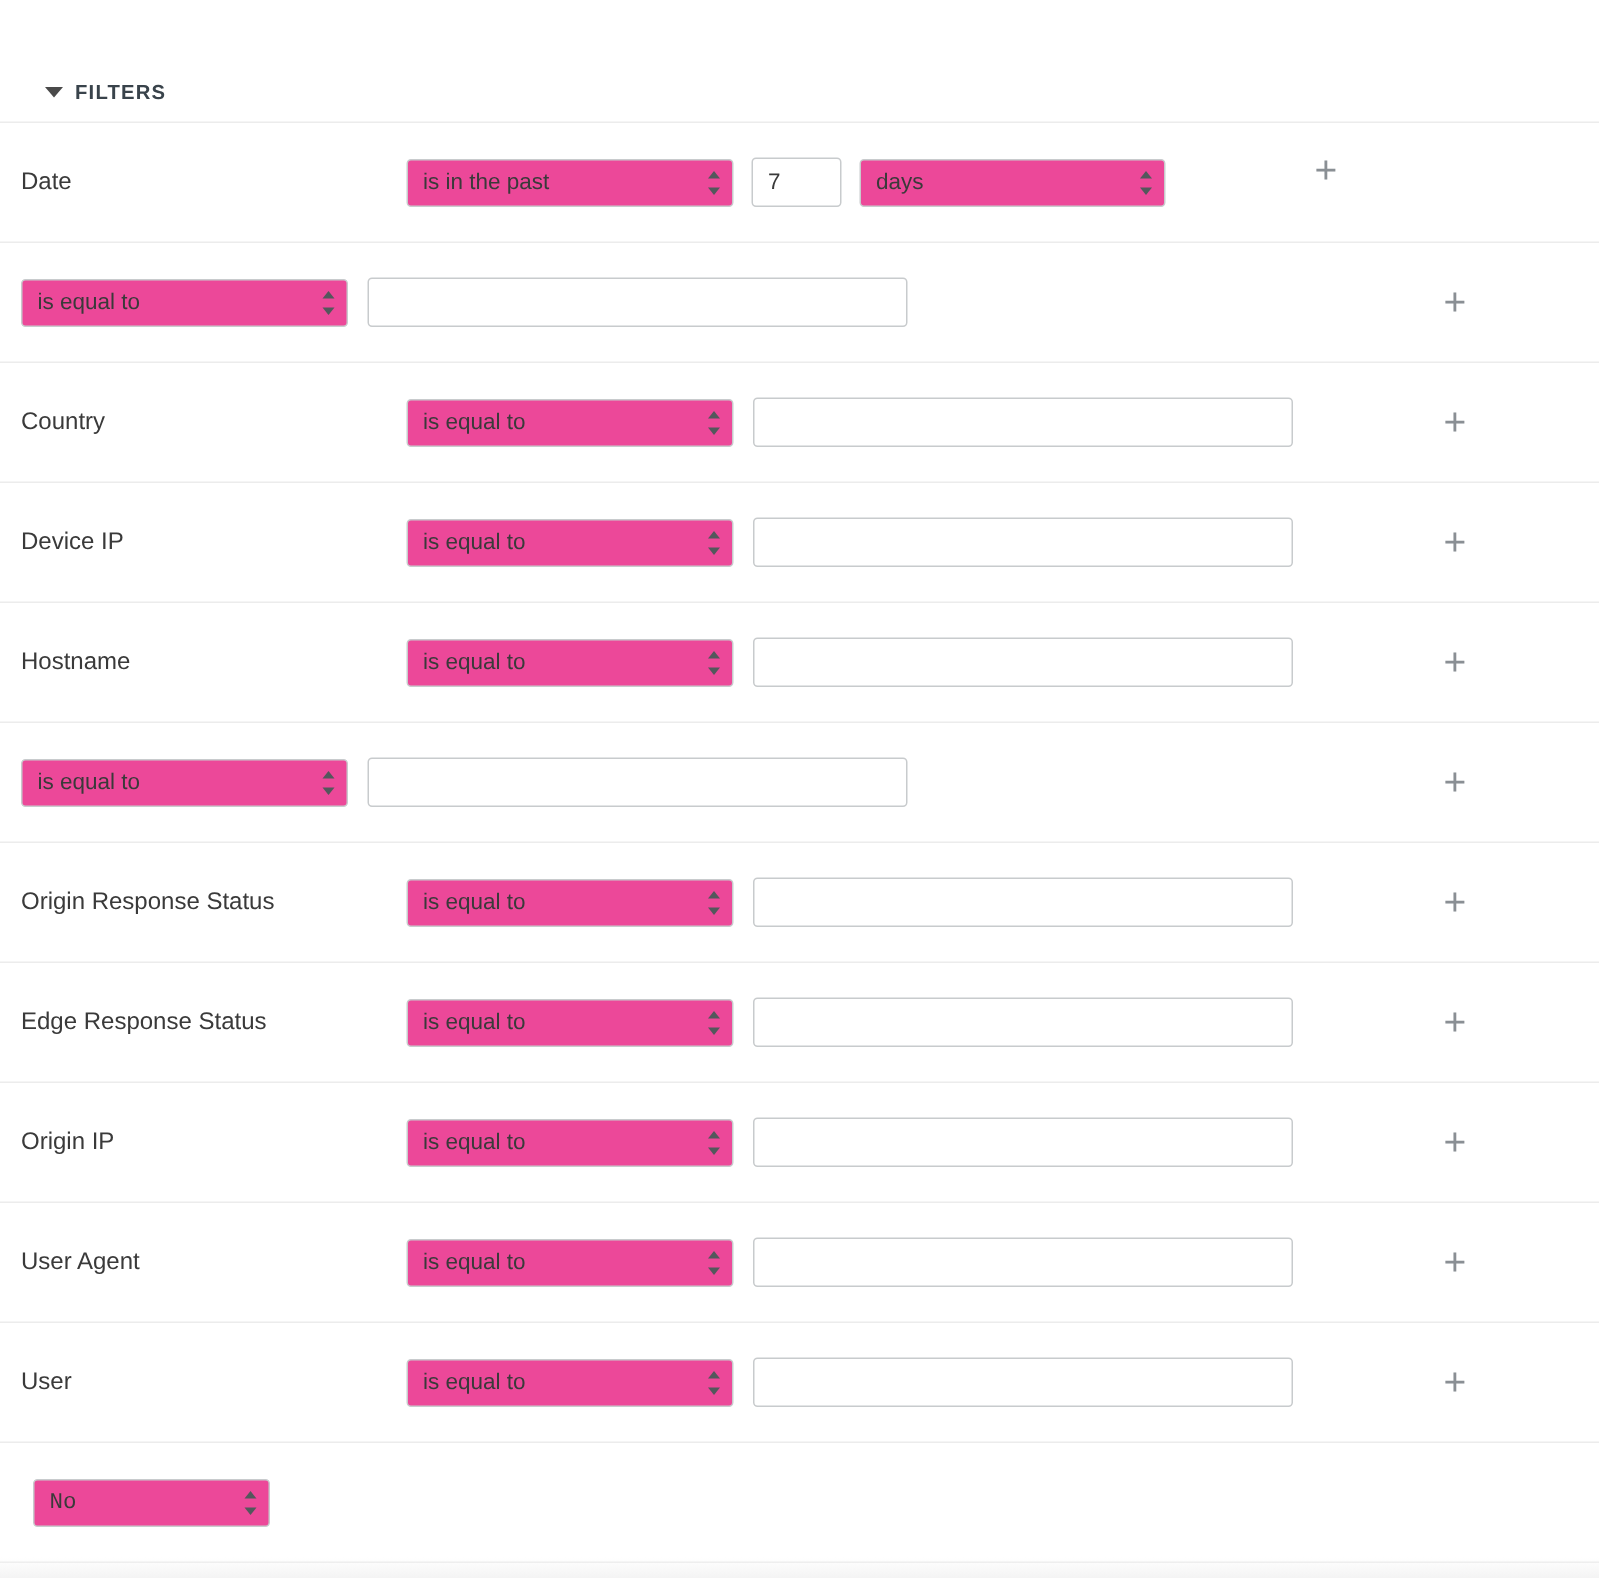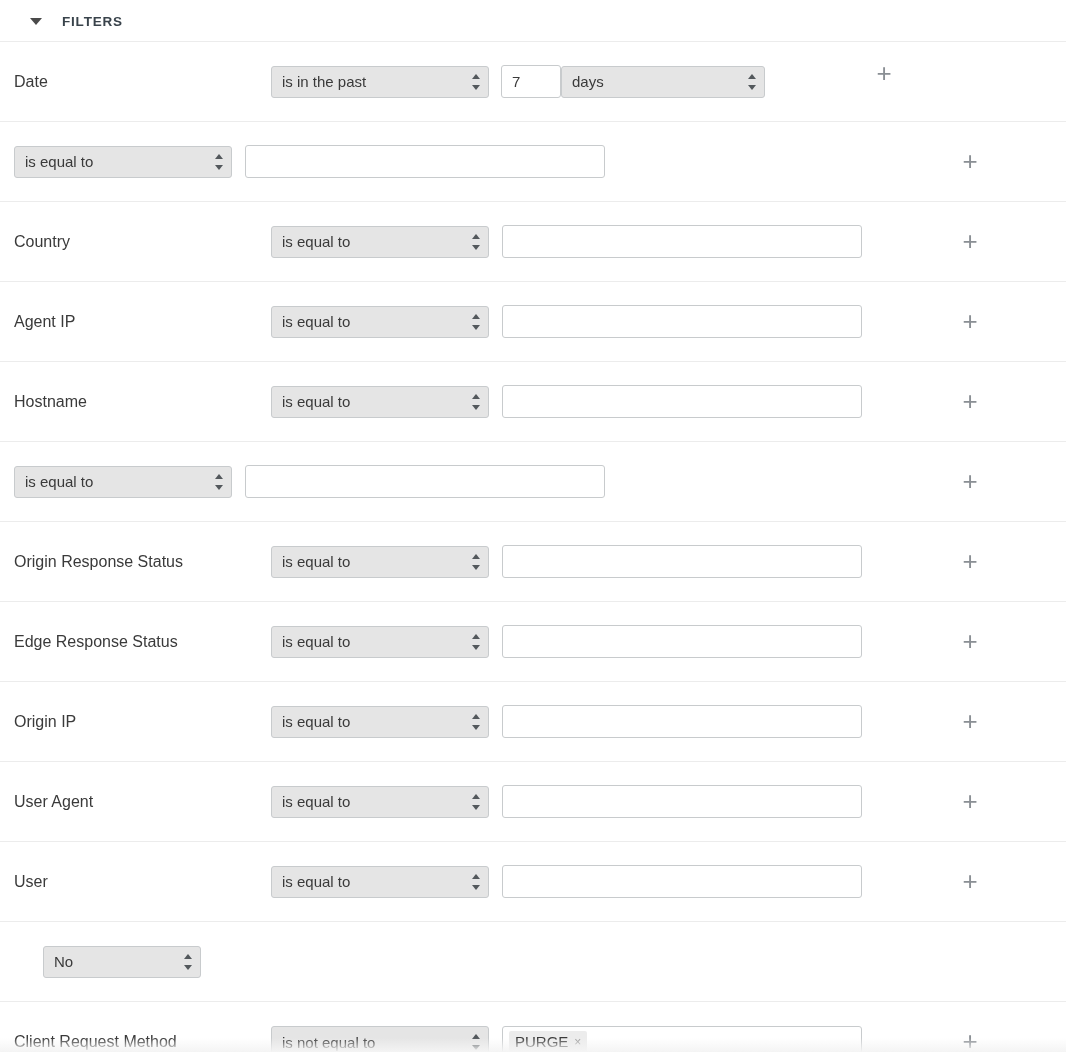--- a/index.html
+++ b/index.html
@@ -13,22 +13,23 @@
     width: 1066px;
     height: 1052px;
     position: relative;
     overflow: hidden;
     background: #fff;
   }
   
   .filters-header {
     display: flex;
     align-items: center;
-    gap: 20px;
+    gap: 8px;
     padding: 14px 0 12px 30px;
+    margin-top: 40px;
   }
   .caret {
     width: 0; height: 0;
     border-left: 6px solid transparent;
     border-right: 6px solid transparent;
     border-top: 7px solid #4a4a4a;
     display: inline-block;
   }
   .filters-title {
     font-size: 13.5px;
@@ -53,32 +54,32 @@
     font-size: 16px;
     color: #3a3a3a;
     line-height: 1.2;
   }
   
   .sel {
     position: relative;
     height: 32px;
     border: 1px solid #c8cbcd;
     border-radius: 3px;
-    background: #e5e5e5;
+    background: #ec4899;
     display: flex;
     align-items: center;
     padding: 0 26px 0 10px;
     font-size: 15px;
     color: #3a3a3a;
     white-space: nowrap;
     overflow: hidden;
   }
   .sel.op { width: 218px; flex: 0 0 218px; }
-  .sel.unit { width: 204px; flex: 0 0 204px; margin-left: 0; }
-  .sel.smallunit { width: 158px; flex: 0 0 158px; margin-left: 29px; }
+  .sel.unit { width: 204px; flex: 0 0 204px; margin-left: 12px; }
+  .sel.smallunit { width: 158px; flex: 0 0 158px; margin-left: 8px; font-family: Liberation Mono, monospace; }
   .spin {
     position: absolute;
     right: 8px;
     top: 50%;
     transform: translateY(-50%);
     width: 9px; height: 16px;
     display: flex; flex-direction: column; justify-content: space-between;
     align-items: center;
   }
   .spin i {
@@ -201,21 +202,21 @@
         <span class="spin">
             <i class="up"></i>
             <i class="dn"></i>
           </span>
       </div>
       <input class="txt wide" type="text" value="" style="">
       <div class="plus p-std">+</div>
     </div>
 
     <div class="row">
-      <div class="row-label">Agent IP</div>
+      <div class="row-label">Device IP</div>
       <div class="sel op">
         <span>is equal to</span>
         <span class="spin">
             <i class="up"></i>
             <i class="dn"></i>
           </span>
       </div>
       <input class="txt wide" type="text" value="" style="">
       <div class="plus p-std">+</div>
     </div>

